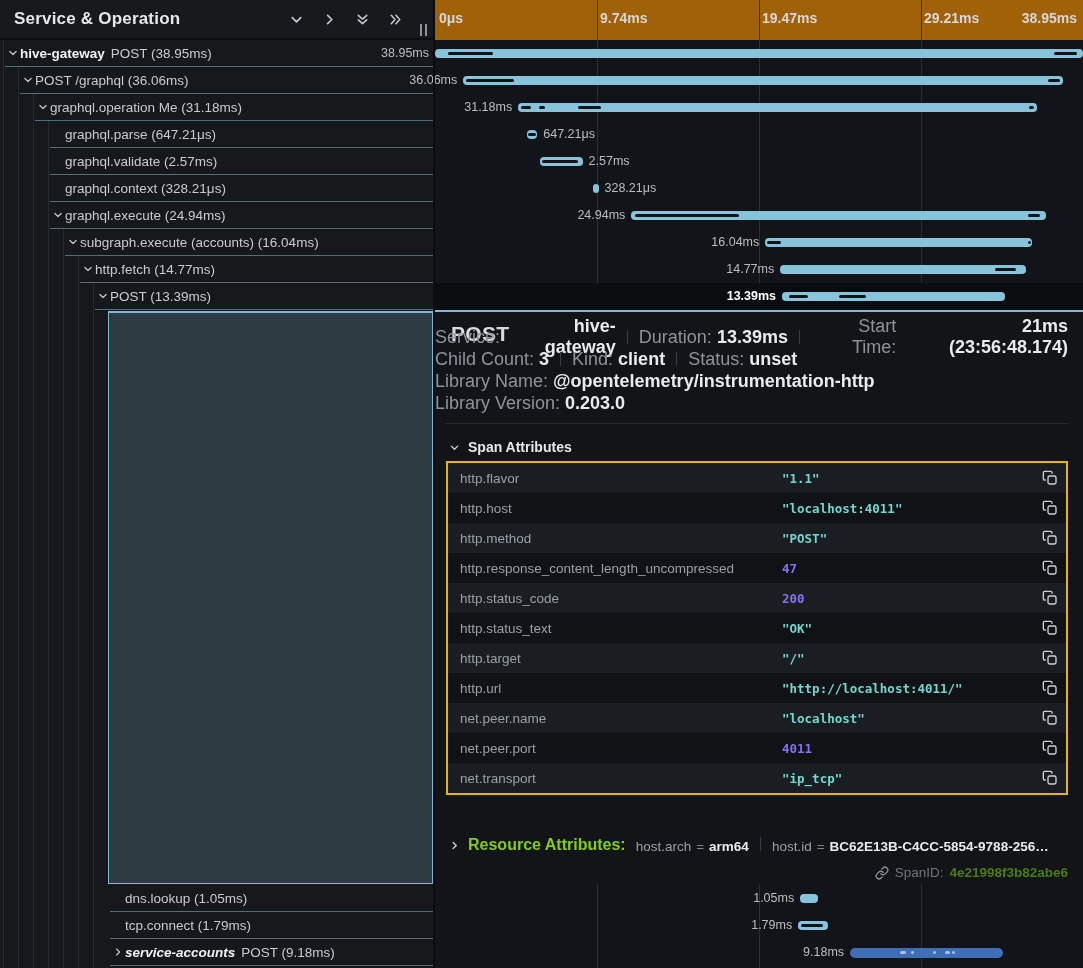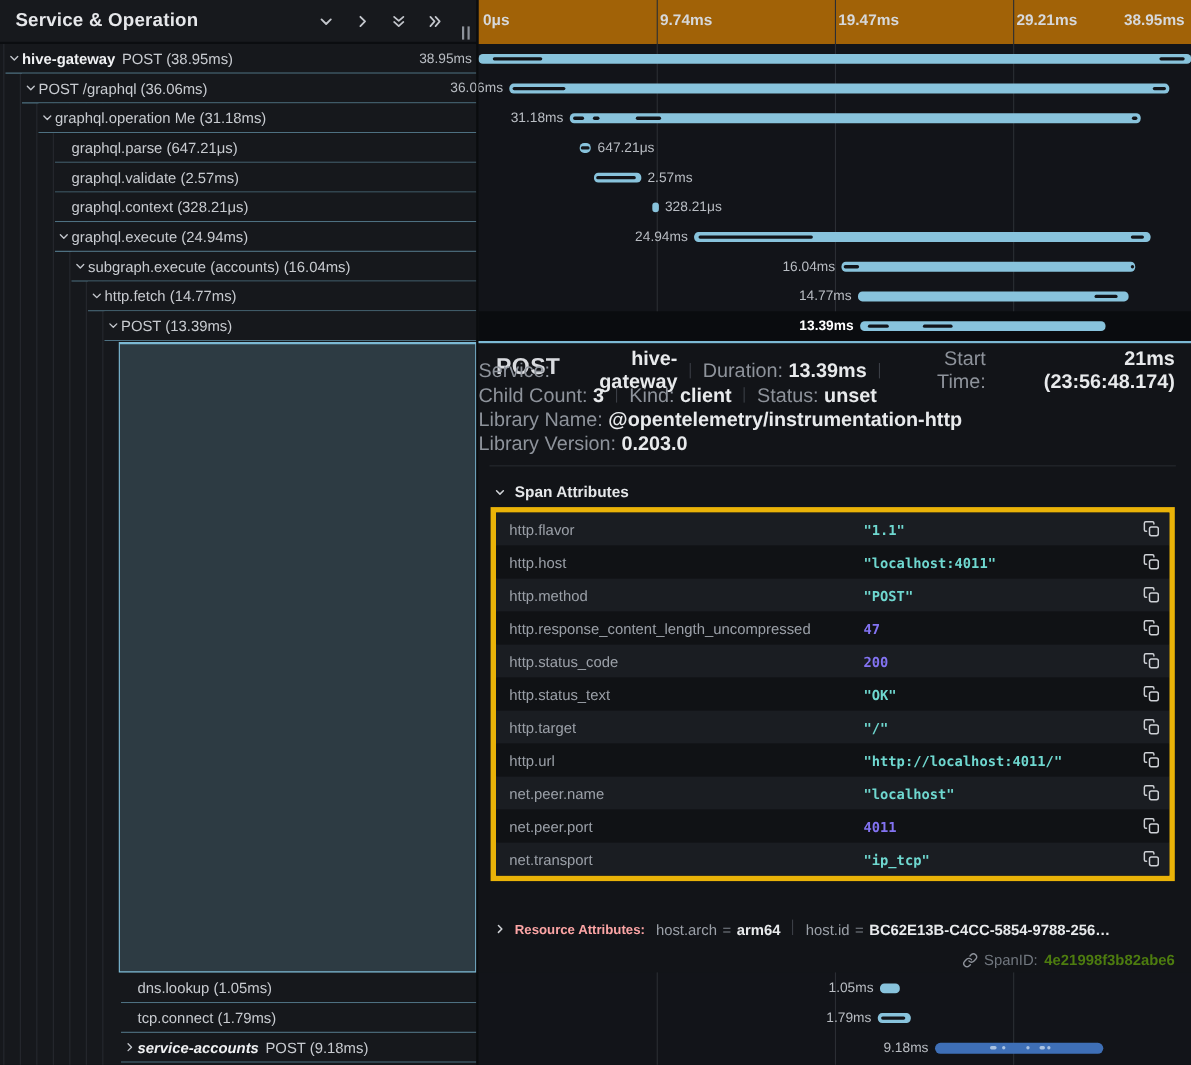--- a/index.html
+++ b/index.html
@@ -45,31 +45,31 @@
   .detail{position:absolute;left:0;top:310px;width:648px;height:574px;background:#121418;
           border-top:2px solid #7cb9d4;box-sizing:border-box;z-index:10;}
   .d-title{position:absolute;left:16px;top:10px;font-size:21px;font-weight:600;color:#d8dade;letter-spacing:.3px;}
   .d-meta{position:absolute;right:15px;top:14px;text-align:right;}
   .d-meta-line{display:flex;justify-content:flex-start;align-items:center;height:22px;font-size:18px;color:#8e939b;}
   .d-meta-line b{color:#e8eaec;font-weight:700;margin-left:5px;}
   .d-sep{display:inline-block;width:1px;height:14px;background:#3a3e45;margin:0 11px;}
   .d-hr{position:absolute;left:10px;right:14px;top:111px;height:1px;background:#26292e;}
   .d-section{position:absolute;left:14px;top:127px;display:flex;align-items:center;gap:8px;
              font-size:14px;font-weight:700;color:#e6e8ea;cursor:pointer;}
-  .attr-table{position:absolute;left:11px;top:149px;width:622px;border:5px solid #eab308;box-sizing:border-box;}
+  .attr-table{position:absolute;left:11px;top:149px;width:622px;border:2px solid #eab308;box-sizing:border-box;}
   .attr-row{position:relative;height:30px;display:flex;align-items:center;}
   .attr-row:nth-child(odd){background:#1a1d22;}
   .attr-row:nth-child(even){background:#101215;}
   .attr-key{width:322px;padding-left:12px;font-size:13.5px;color:#9ba0a8;white-space:nowrap;overflow:hidden;flex:none;}
   .attr-val{font-family:"DejaVu Sans Mono",monospace;font-size:12.5px;font-weight:700;white-space:nowrap;}
   .attr-val.string{color:#6fd8d0;}
   .attr-val.number{color:#8373f2;}
   .copy-btn{position:absolute;right:8px;top:7px;width:16px;height:16px;color:#ced1d6;cursor:pointer;}
   .resource{position:absolute;left:14px;top:524px;display:flex;align-items:center;font-size:13.5px;color:#9ba0a8;white-space:nowrap;}
-  .resource .r-title{font-size:12px;font-weight:700;color:#fca5a5;margin:0 10px 0 8px;}
+  .resource .r-title{font-size:16px;font-weight:700;color:#84cc16;margin:0 10px 0 8px;}
   .resource b{color:#e8eaec;font-weight:700;}
   .resource .eq{margin:0 5px;color:#7c828a;}
   .spanid{position:absolute;right:15px;top:553px;display:flex;align-items:center;gap:6px;font-size:13.5px;}
   .spanid .sid-label{color:#70767e;}
   .spanid b{color:#4d7c0f;font-weight:700;}
   svg{display:block;}
 </style>
 </head>
 <body>
 

